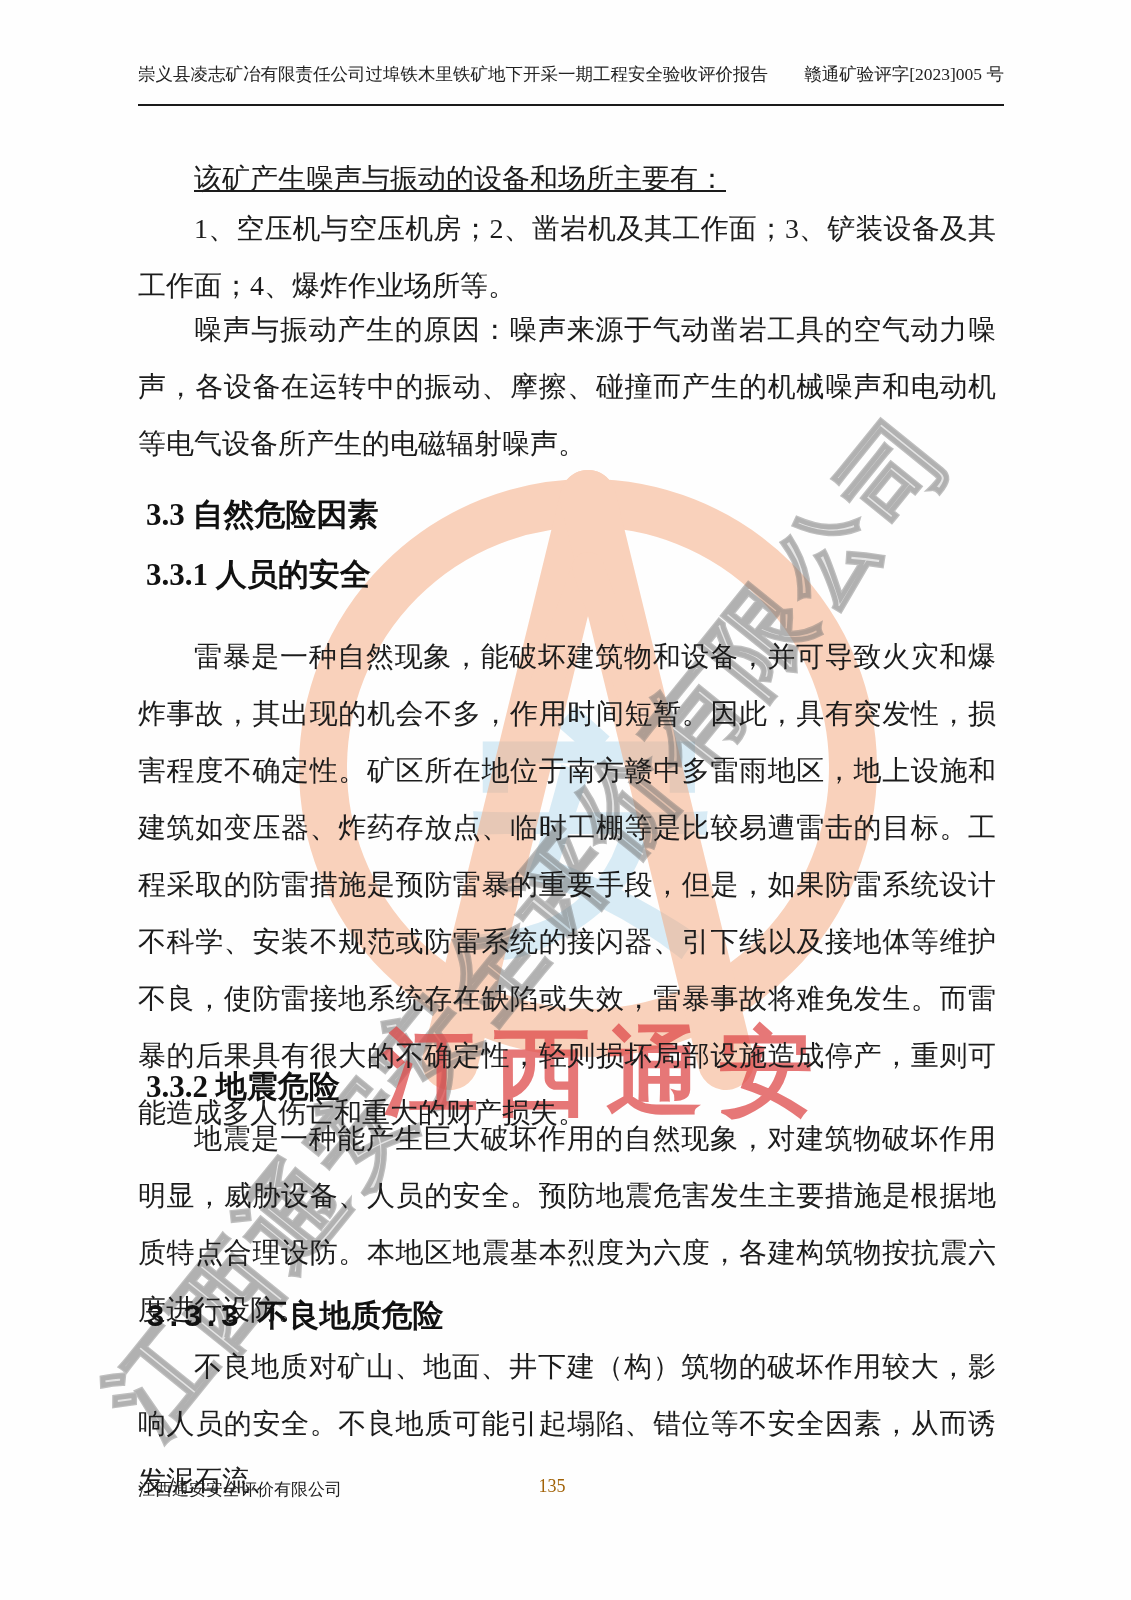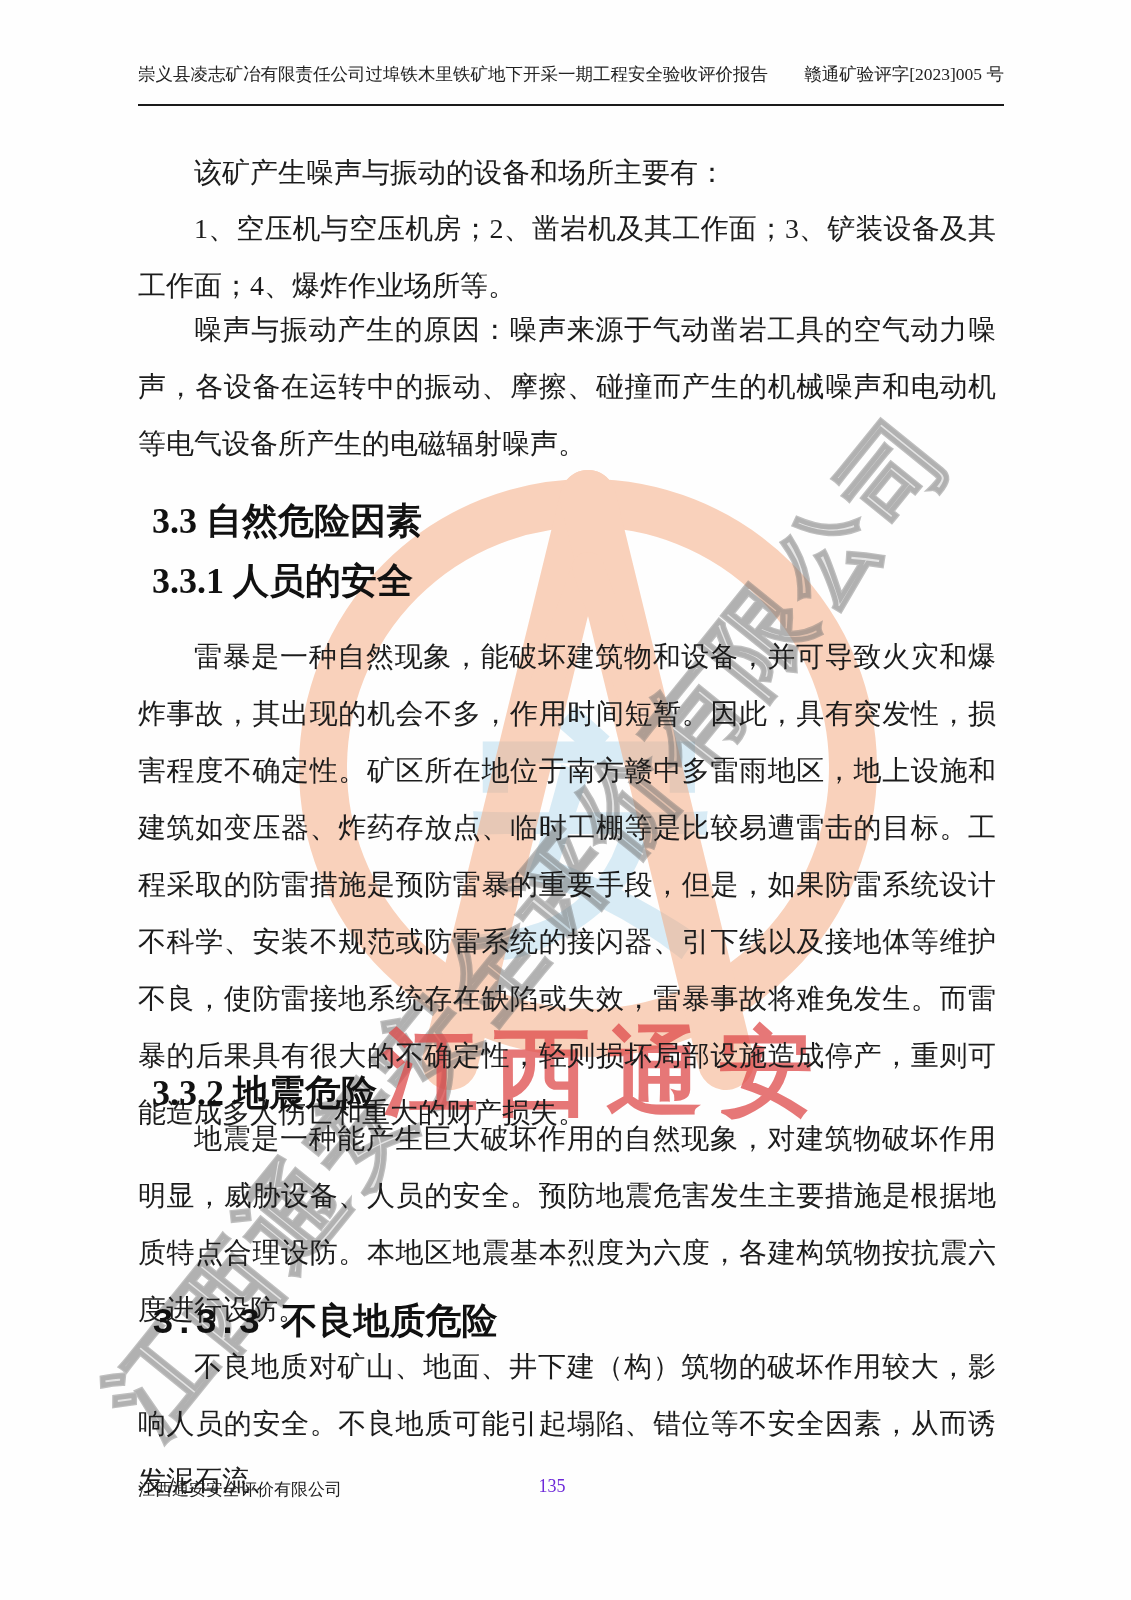--- a/index.html
+++ b/index.html
@@ -58,41 +58,41 @@
   .para{
     position:absolute;left:138px;width:858px;
     margin:0;
     font-size:28px;line-height:57px;
     text-align:justify;
     text-indent:2em;
     color:#1c1c1c;
   }
   .hd{
     position:absolute;left:138px;width:858px;
-    margin:14px;
-    font-size:36px;line-height:42px;
+    margin:8px;
+    font-size:31px;line-height:42px;
     font-weight:bold;color:#111;
   }
-  .p1{top:144px;}
+  .p1{top:150px;text-decoration:underline;}
   .p2{top:200px;}
   .p3{top:301px;}
   .h-natural{top:486px;}
   .h-lightning{top:546px;}
   .p4{top:628px;}
   .h-earthquake{top:1058px;}
   .p5{top:1110px;}
   .h-geology{top:1289px;font-family:Liberation Mono, monospace;}
   .p6{top:1338px;}
   .ftr-company{
     position:absolute;left:138px;top:1478px;
     font-size:17px;color:#222;
   }
   .ftr-page{
     position:absolute;left:500px;top:1476px;width:104px;
-    text-align:center;font-size:18px;color:#6d28d9;
+    text-align:center;font-size:18px;color:#a16207;
   }
 </style>
 </head>
 <body>
 
 <div class="page">
 
   <div class="wm-layer">
 
     <span class="wm-blue">安</span>

